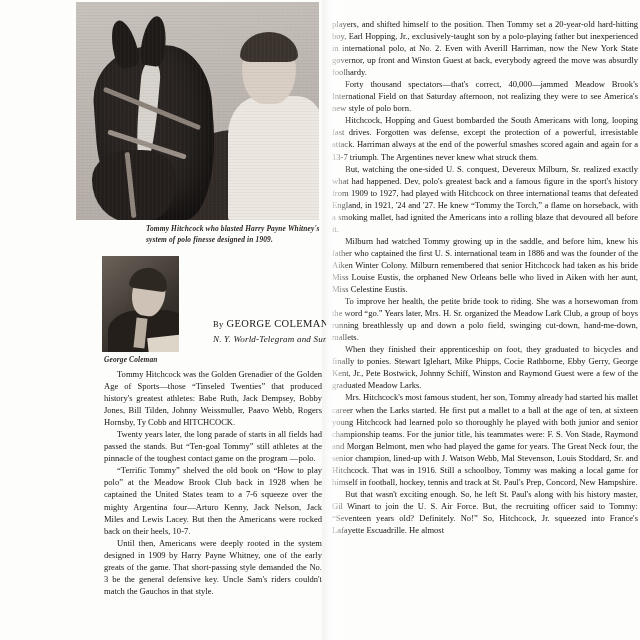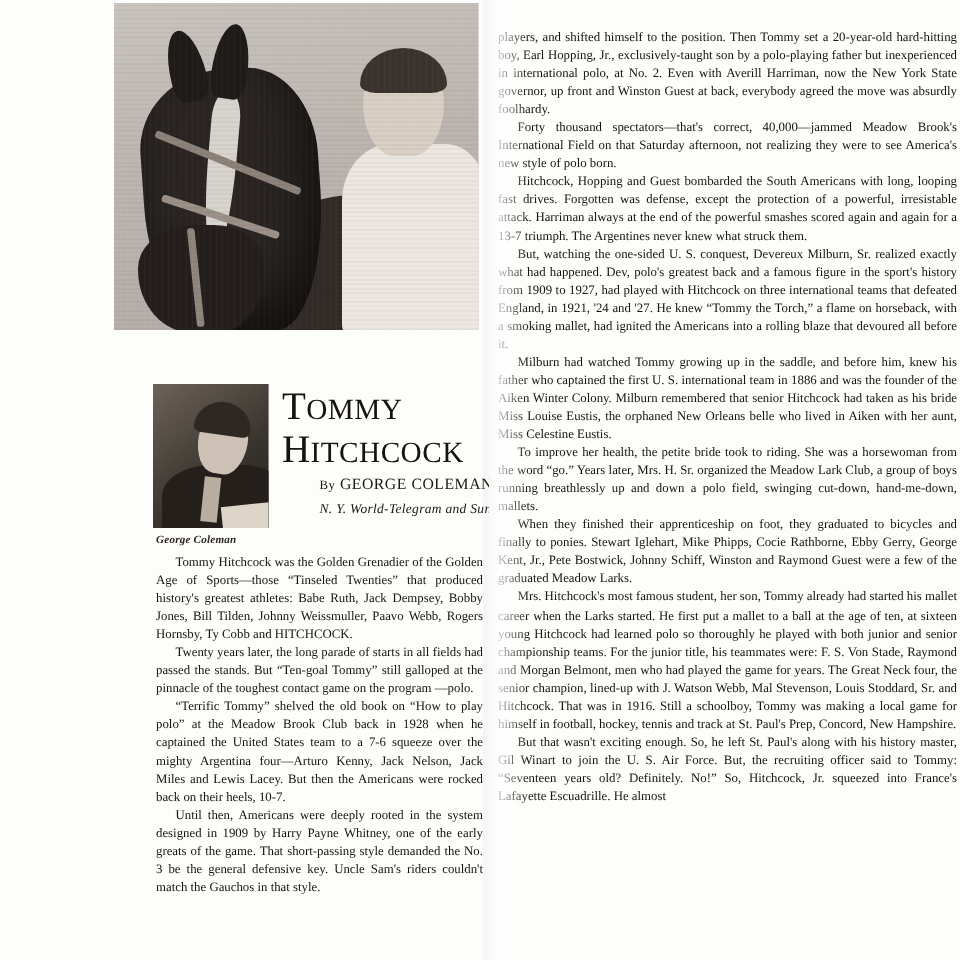--- a/index.html
+++ b/index.html
@@ -308,43 +308,40 @@
       <div class="horse-blaze"></div>
       <div class="ear-l"></div>
       <div class="ear-r"></div>
       <div class="horse-muzzle"></div>
       <div class="bridle-a"></div>
       <div class="bridle-b"></div>
       <div class="bridle-c"></div>
       <div class="grain"></div>
     </div>
 
+    <div class="photo-caption" id="hero-caption">Tommy Hitchcock who blasted Harry Payne Whitney's system of polo finesse designed in 1909.</div>
 
     <div id="author-photo">
       <div class="bg"></div>
       <div class="shoulder"></div>
       <div class="head"></div>
       <div class="hair"></div>
       <div class="tie"></div>
       <div class="paper"></div>
     </div>
 
     <div class="photo-caption" id="author-caption">George Coleman</div>
 
-    <div id="headline">
-      <div class="hl-line" id="hl-1"><span class="cap">T</span><span class="sc">OMMY</span></div>
-      <div class="hl-line" id="hl-2"><span class="cap">H</span><span class="sc">ITCHCOCK</span></div>
-    </div>
 
     <div id="byline"><span class="by-small">By</span> GEORGE COLEMAN</div>
     <div id="source">N. Y. World-Telegram and Sun</div>
 
     <div class="bodycol" id="left-body">
         <p>Tommy Hitchcock was the Golden Grenadier of the Golden Age of Sports—those “Tinseled Twenties” that produced history's greatest athletes: Babe Ruth, Jack Dempsey, Bobby Jones, Bill Tilden, Johnny Weissmuller, Paavo Webb, Rogers Hornsby, Ty Cobb and HITCHCOCK.</p>
-        <p>Twenty years later, the long parade of starts in all fields had passed the stands. But “Ten-goal Tommy” still galloped at the pinnacle of the toughest contact game on the program —polo.</p>
+        <p>Twenty years later, the long parade of starts in all fields had passed the stands. But “Ten-goal Tommy” still athletes at the pinnacle of the toughest contact game on the program —polo.</p>
         <p>“Terrific Tommy” shelved the old book on “How to play polo” at the Meadow Brook Club back in 1928 when he captained the United States team to a 7-6 squeeze over the mighty Argentina four—Arturo Kenny, Jack Nelson, Jack Miles and Lewis Lacey. But then the Americans were rocked back on their heels, 10-7.</p>
         <p>Until then, Americans were deeply rooted in the system designed in 1909 by Harry Payne Whitney, one of the early greats of the game. That short-passing style demanded the No. 3 be the general defensive key. Uncle Sam's riders couldn't match the Gauchos in that style.</p>
       </div>
   </div>
 
   <div id="right-clip">
     <div class="bodycol" id="right-body" style="left:6px; top:18px; width:306px;">
         <p>players, and shifted himself to the position. Then Tommy set a 20-year-old hard-hitting boy, Earl Hopping, Jr., exclusively-taught son by a polo-playing father but inexperienced in international polo, at No. 2. Even with Averill Harriman, now the New York State governor, up front and Winston Guest at back, everybody agreed the move was absurdly foolhardy.</p>
         <p>Forty thousand spectators—that's correct, 40,000—jammed Meadow Brook's International Field on that Saturday afternoon, not realizing they were to see America's new style of polo born.</p>
         <p>Hitchcock, Hopping and Guest bombarded the South Americans with long, looping fast drives. Forgotten was defense, except the protection of a powerful, irresistable attack. Harriman always at the end of the powerful smashes scored again and again for a 13-7 triumph. The Argentines never knew what struck them.</p>

